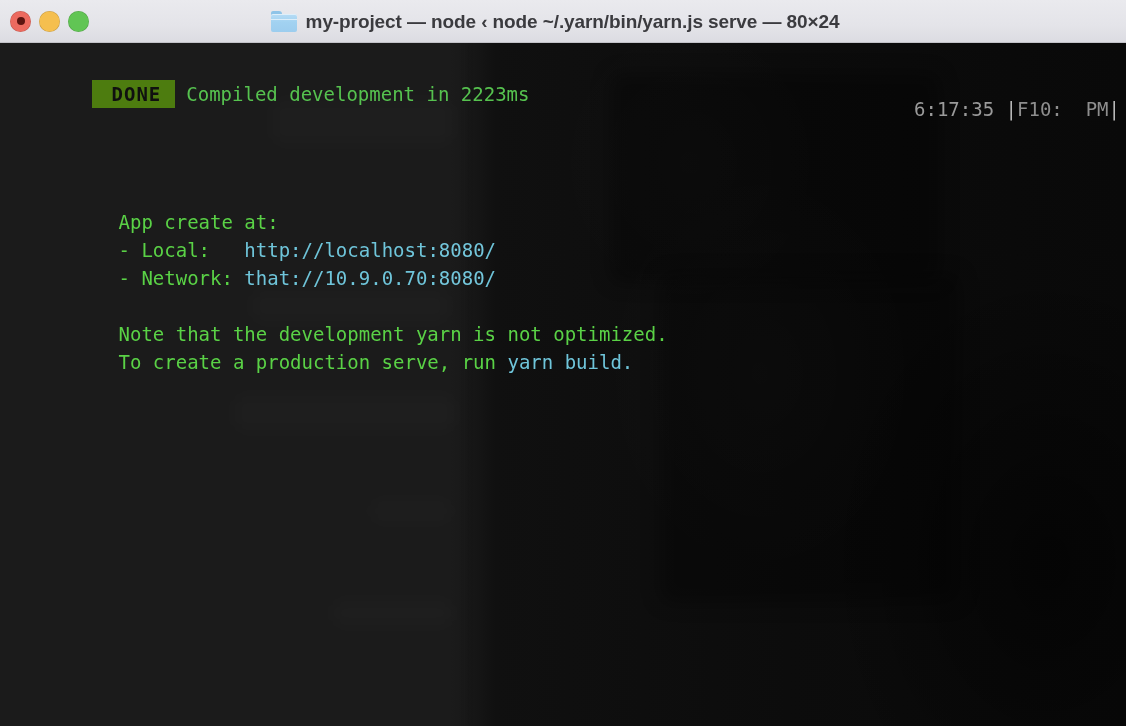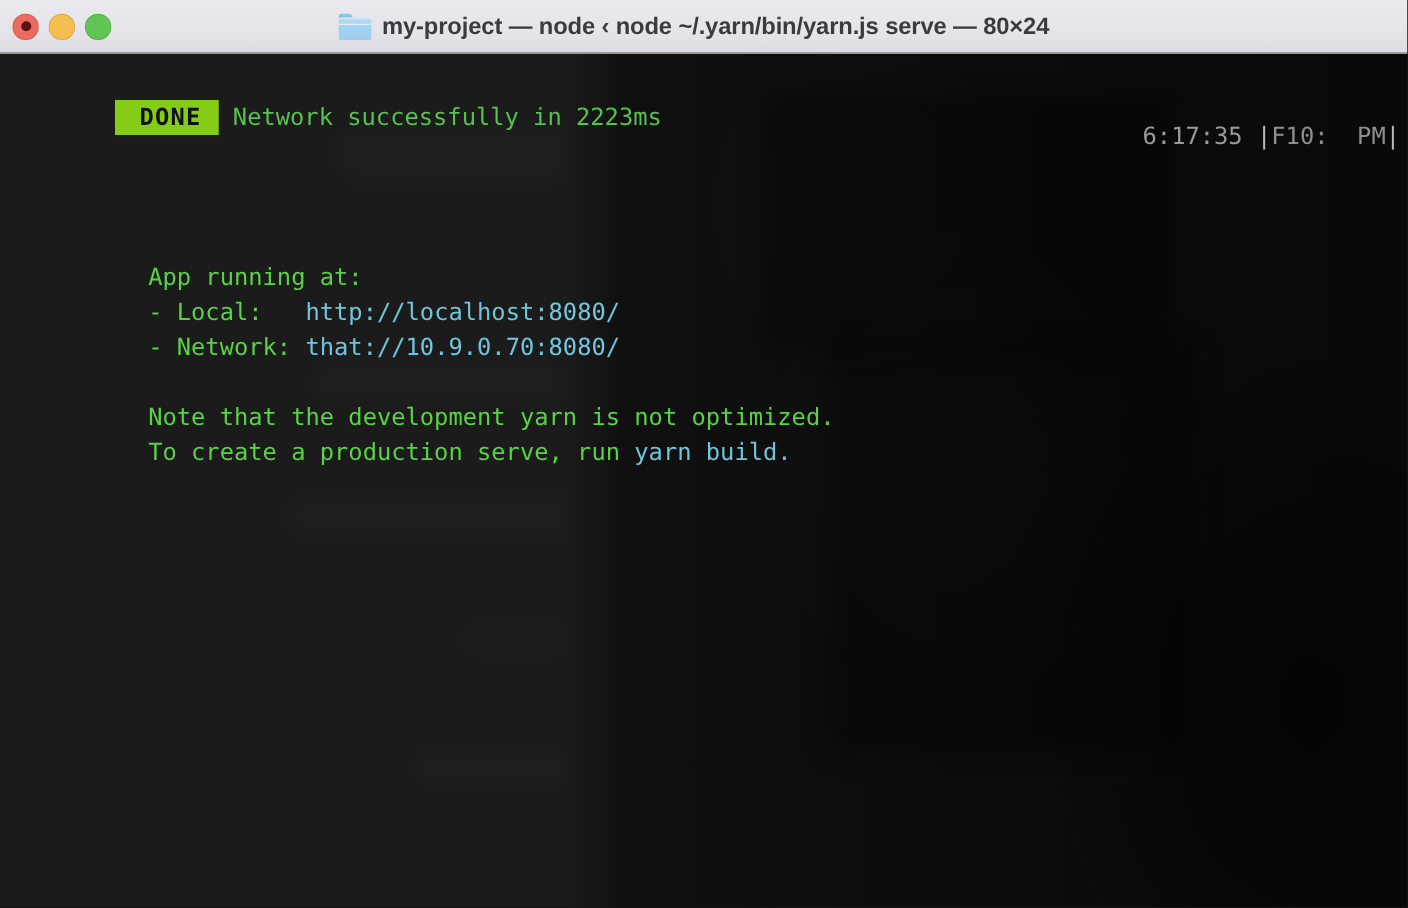--- a/index.html
+++ b/index.html
@@ -158,21 +158,21 @@
     position: absolute;
     left: 0;
     width: 1126px;
     height: 28px;
     display: block;
   }
   .pad { padding-left: 27px; }
 
   .badge {
     display: inline-block;
-    background: #84cc16;
+    background: #4d7c0f;
     color: #101010;
     font-weight: bold;
     padding: 0 14px 0 20px;
     height: 28px;
     line-height: 28px;
     letter-spacing: 1px;
   }
   .c-green   { color: #56c24f; }
   .c-green2  { color: #5ad246; }
   .c-cyan    { color: #6fc5da; margin-top: 40px; }
@@ -224,29 +224,29 @@
     <div class="bg-shape" style="left:368px; top:455px; width:86px;  height:26px;"></div>
     <div class="bg-shape" style="left:330px; top:555px; width:125px; height:30px;"></div>
     <div class="bg-shape dark" style="left:610px; top:30px;  width:330px; height:210px;"></div>
     <div class="bg-shape dark" style="left:660px; top:230px; width:300px; height:330px;"></div>
     <div class="vert-div"></div>
 
     <div class="grid">
 
       
       <div class="row" style="top:9px;">
-        <span class="badge">DONE</span><span class="c-green" style="padding-left:11px;">Network successfully in 2223ms</span>
+        <span class="badge">DONE</span><span class="c-green" style="padding-left:11px;">Compiled development in 2223ms</span>
         <span class="status-right">
           <span class="c-gray">6:17:35</span><span class="c-gray"> </span><span class="bar">|</span><span class="c-dim">F10:  PM</span><span class="bar">|</span>
         </span>
       </div>
 
       
       <div class="row pad" style="top:137px;">
-        <span class="c-green2">App running at:</span>
+        <span class="c-green2">App create at:</span>
       </div>
 
       
       <div class="row pad" style="top:165px;">
         <span class="c-green2">- Local:   </span><span class="c-cyan">http://localhost:</span><span class="c-cyan-b">8080</span><span class="c-cyan">/</span>
       </div>
 
       
       <div class="row pad" style="top:193px;">
         <span class="c-green2">- Network: </span><span class="c-cyan">that://10.9.0.70:</span><span class="c-cyan-b">8080</span><span class="c-cyan">/</span>

